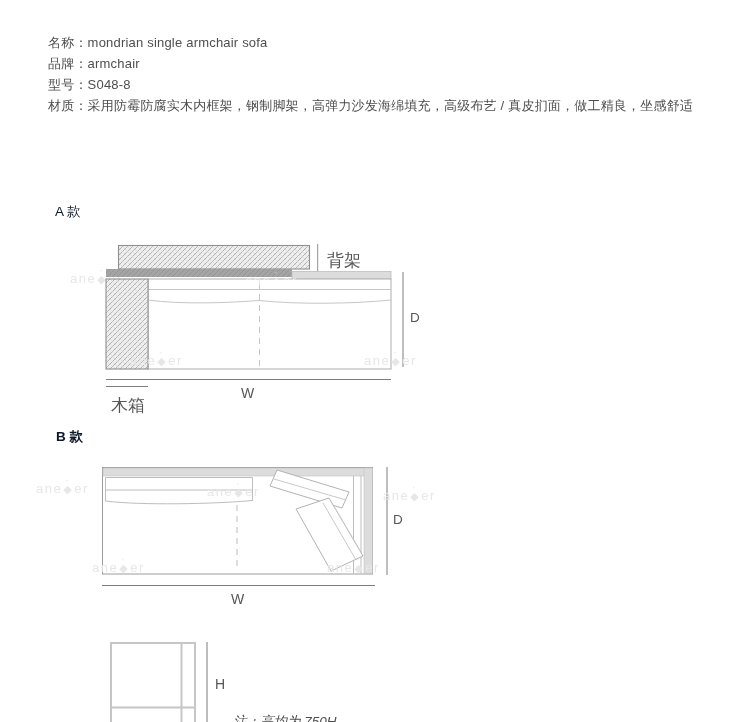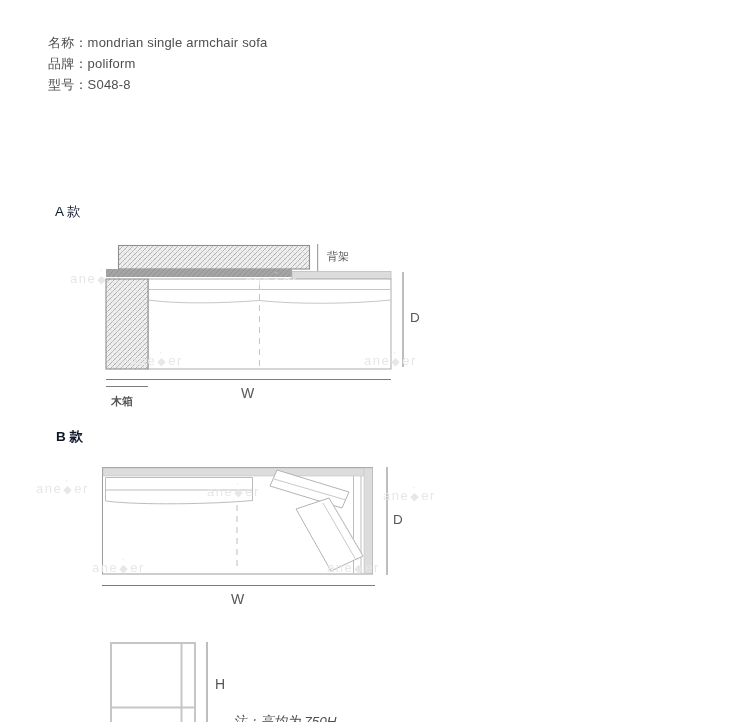--- a/index.html
+++ b/index.html
@@ -14,23 +14,23 @@
   .r0{left:48px;top:6px;}
   .r1{left:48px;top:27px;}
   .r2{left:48px;top:48px;}
   .r3{left:48px;top:69px;}
   .r4{left:48px;top:90px;}
   .r5{left:85px;top:111px;}
   .r6{left:215px;top:132px;}
   .sec-title{font-size:13.5px;color:#0f172a;}
   .a-title{left:55px;top:174px;}
   .b-title{left:56px;top:399px;font-weight:bold;}
-  .dwg-label{font-size:11px;color:#575757;}
+  .dwg-label{font-size:17px;color:#575757;}
   .lbl-beijia{left:327px;top:220px;}
-  .lbl-muxiang{left:111px;top:365px;font-weight:bold;}
+  .lbl-muxiang{left:111px;top:365px;}
   .lbl-a-d{left:410px;top:281px;font-size:13.5px;}
   .lbl-a-w{left:241px;top:356px;font-size:14px;}
   .lbl-b-d{left:393px;top:483px;font-size:13.5px;}
   .lbl-b-w{left:231px;top:562px;font-size:14px;}
   .lbl-h{left:215px;top:647px;font-size:14px;}
   .lbl-note{left:233px;top:684px;font-size:13.5px;color:#4e4e4e;font-style:italic;}
   .wm{
     font-size:13px;letter-spacing:1.5px;color:#e7e7e7;
     z-index:3;user-select:none;
   }
@@ -39,22 +39,23 @@
   .wm-ico{display:inline-block;position:relative;font-size:11px;margin:0 1px;}
   .wm-ico::before{content:"\00b7";position:absolute;top:-8px;left:2px;font-size:10px;}
   svg.overlay{position:absolute;left:0;top:0;z-index:1;pointer-events:none;}
 </style>
 </head>
 <body>
 
 <div class="page">
 
   <div class="abs spec-row r0"><span>名称</span><span>：</span><span>mondrian single armchair sofa</span></div>
-  <div class="abs spec-row r1"><span>品牌</span><span>：</span><span>poliform</span></div>
+  <div class="abs spec-row r1"><span>品牌</span><span>：</span><span>armchair</span></div>
   <div class="abs spec-row r2"><span>型号</span><span>：</span><span>S048-8</span></div>
+  <div class="abs spec-row r3"><span>材质</span><span>：</span><span>采用防霉防腐实木内框架，钢制脚架，高弹力沙发海绵填充，高级布艺 / 真皮扪面，做工精良，坐感舒适</span></div>
 
   <div class="abs sec-title a-title">A 款</div>
   <div class="abs sec-title b-title">B 款</div>
 
   <div class="abs dwg-label lbl-beijia">背架</div>
   <div class="abs dwg-label lbl-muxiang">木箱</div>
   <div class="abs dwg-label lbl-a-d">D</div>
   <div class="abs dwg-label lbl-a-w">W</div>
   <div class="abs dwg-label lbl-b-d">D</div>
   <div class="abs dwg-label lbl-b-w">W</div>

